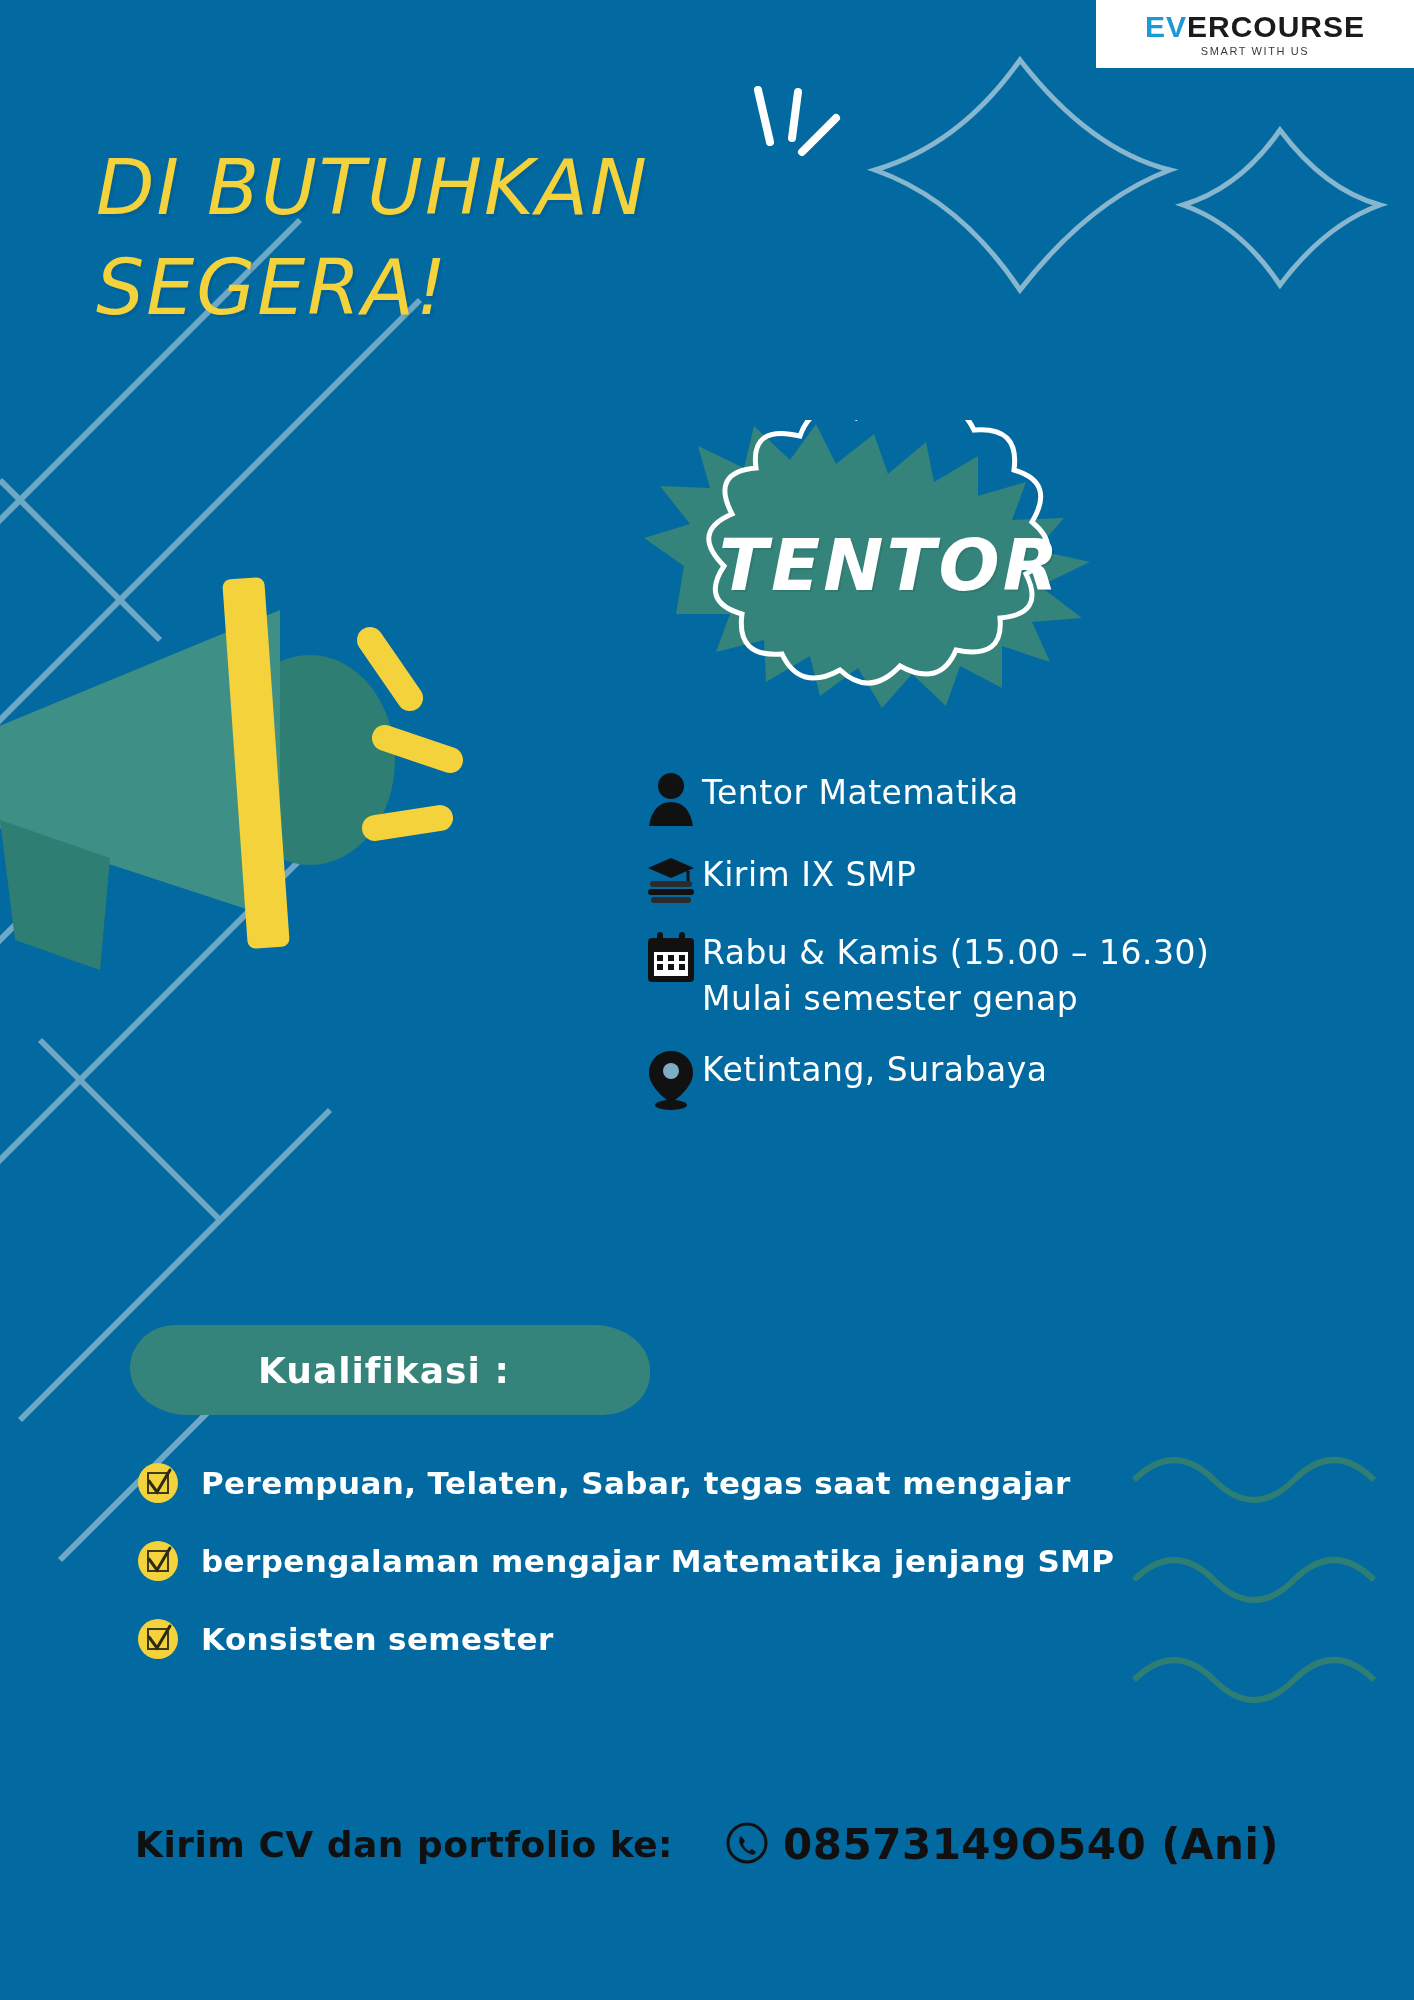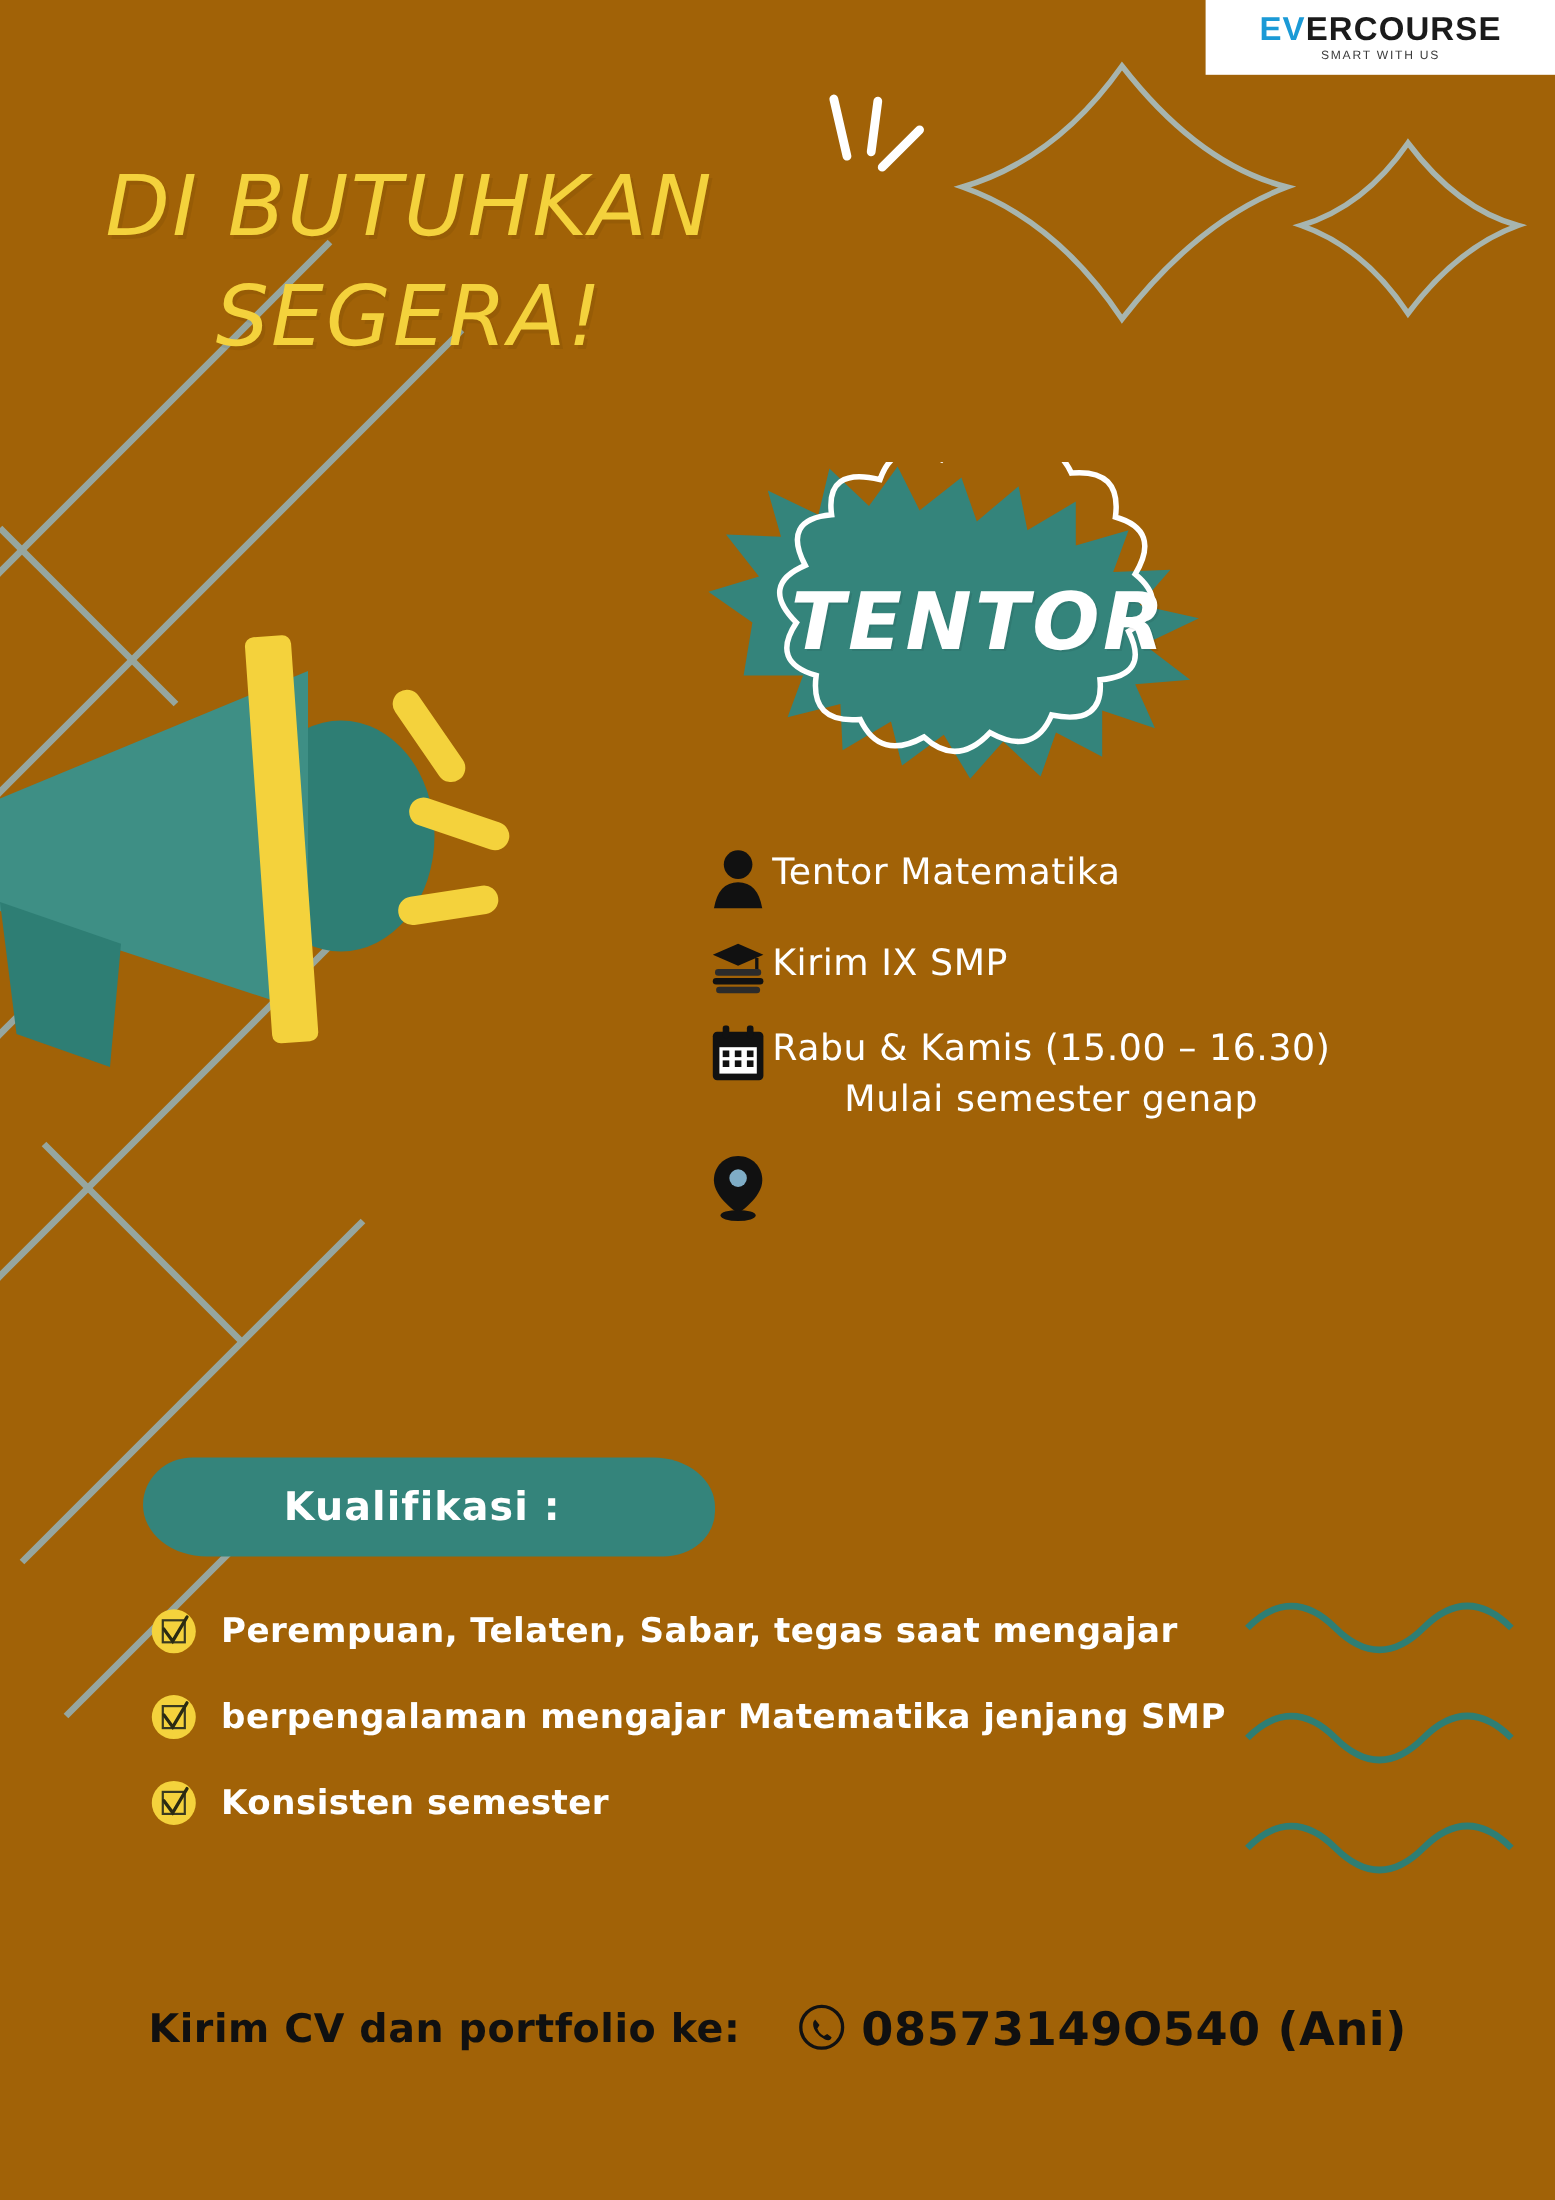--- a/index.html
+++ b/index.html
@@ -5,23 +5,22 @@
   html, body {
     margin: 0;
     padding: 0;
     background: #ffffff;
   }
   .poster {
     position: relative;
     width: 1414px;
     height: 2000px;
     overflow: hidden;
-    background: #a16207;
-    font-family: "DejaVu Sans", sans-serif;
-    text-align: center;
+    background: #0369a1;
+    font-family: "DejaVu Sans", sans-serif;
   }
 
   
   .bg-lines {
     position: absolute;
     inset: 0;
     pointer-events: none;
   }
   .bg-lines svg { display: block; }
 
@@ -331,20 +330,21 @@
     </div>
 
     <div class="info-row">
       <div class="info-icon">
         <svg width="48" height="62" viewBox="0 0 48 62" xmlns="http://www.w3.org/2000/svg">
           <path d="M24 2 C11 2 2 12 2 24 C2 40 24 54 24 54 C24 54 46 40 46 24 C46 12 37 2 24 2 Z" fill="#111111"></path>
           <circle cx="24" cy="22" r="8" fill="#7FADC6"></circle>
           <ellipse cx="24" cy="56" rx="16" ry="5" fill="#111111"></ellipse>
         </svg>
       </div>
+      <div class="info-text">Ketintang, Surabaya</div>
     </div>
 
   </div>
 
   <div class="qual-pill">
     <div class="blob"></div>
     <div class="qual-label">Kualifikasi :</div>
   </div>
 
   <div class="qual-list">

